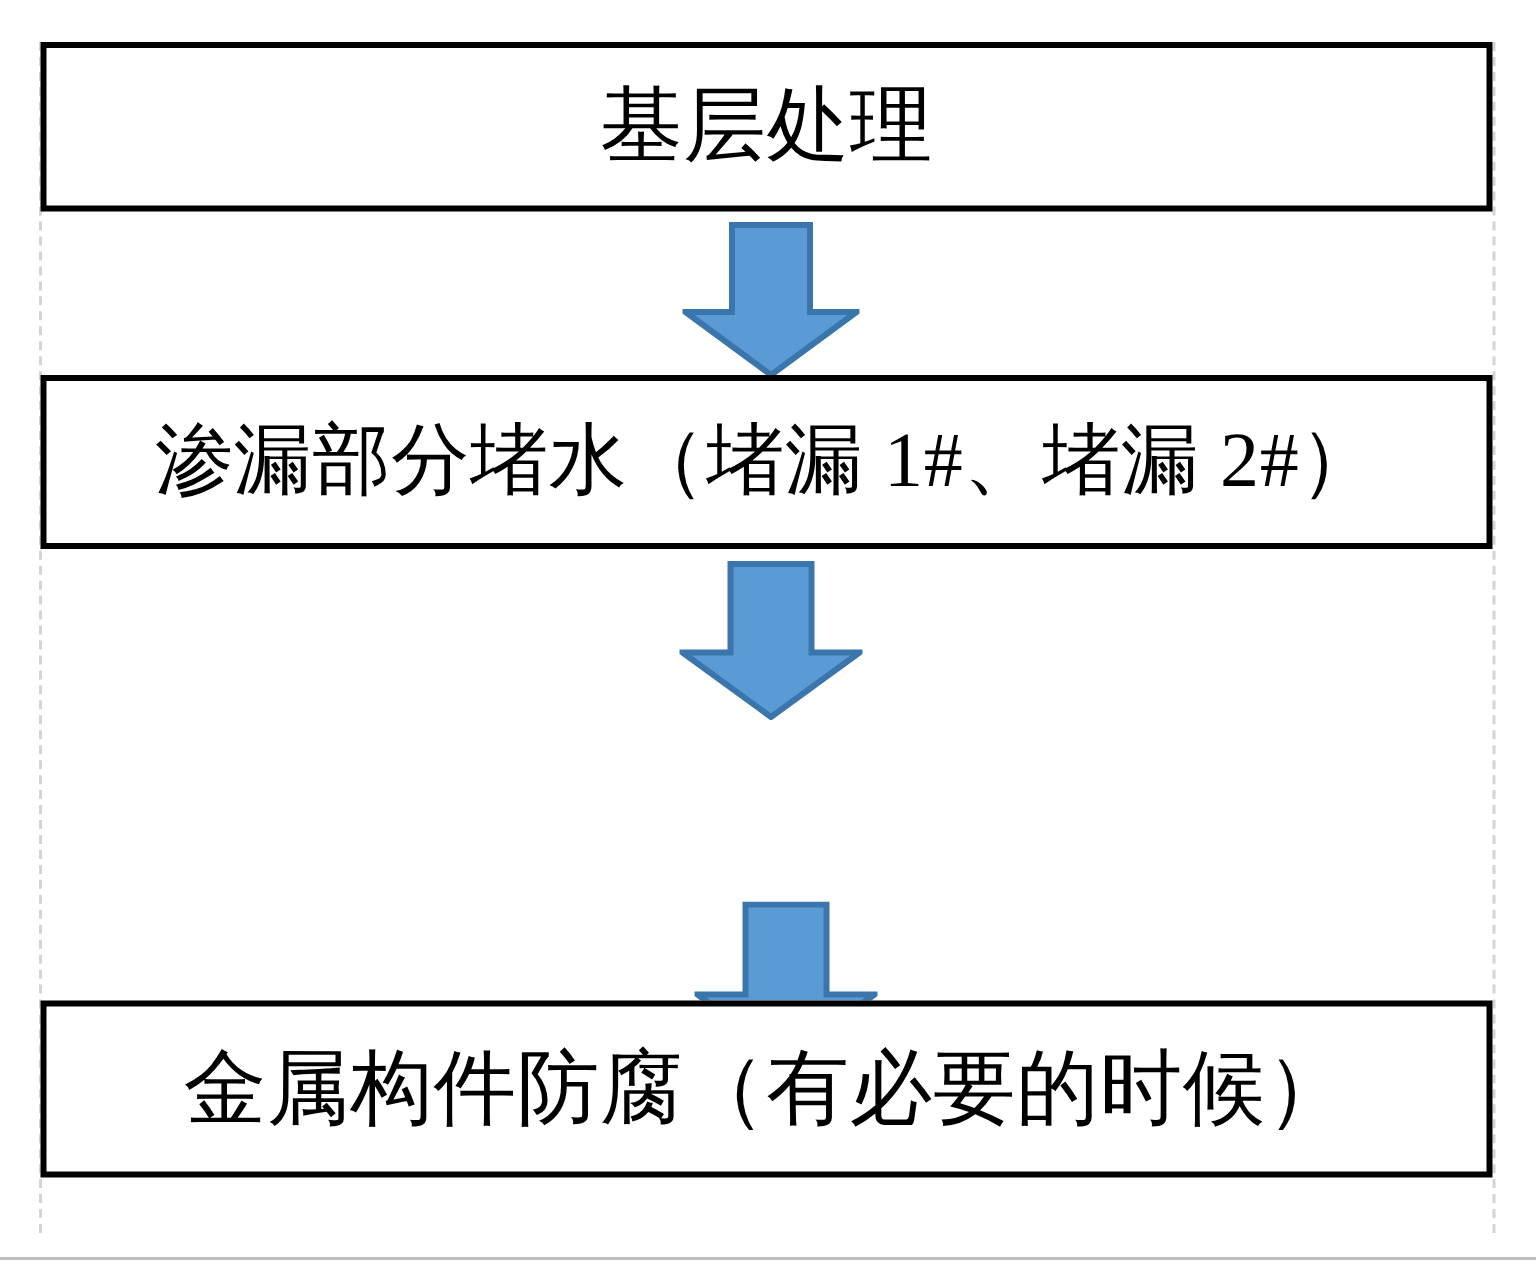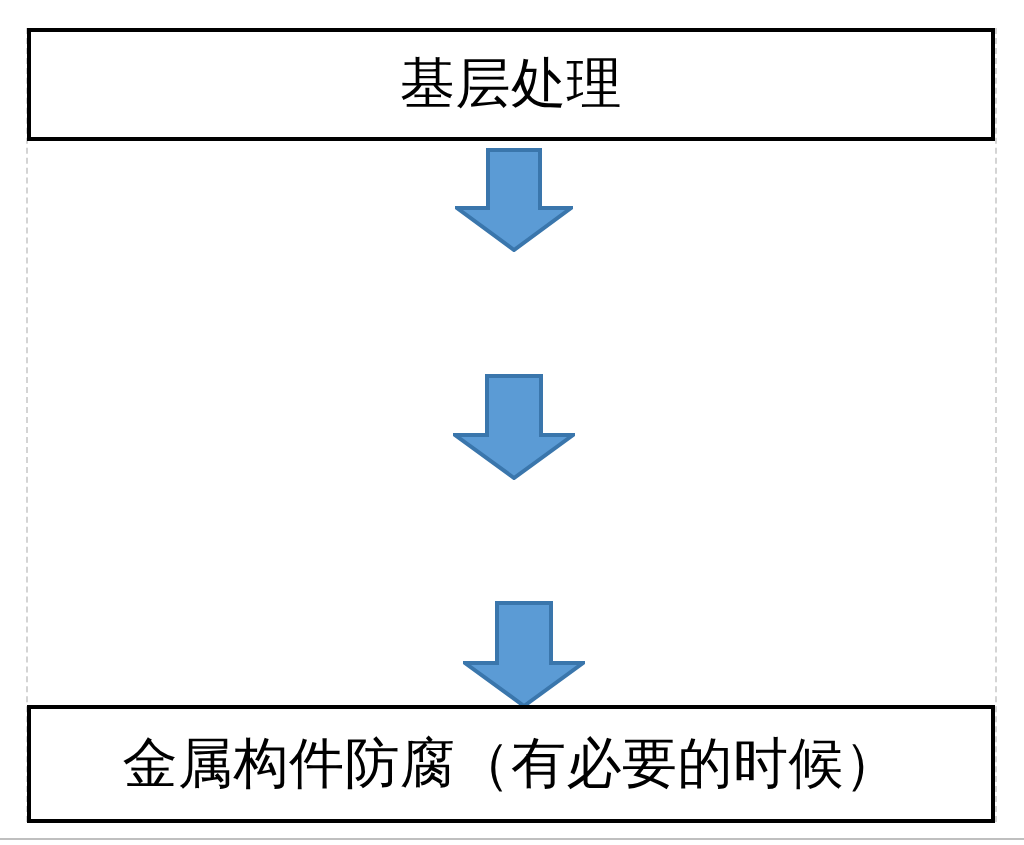--- a/index.html
+++ b/index.html
@@ -49,21 +49,21 @@
     display: block;
     color: #000000;
     line-height: 1.1;
     white-space: nowrap;
     letter-spacing: 0.5px;
   }
 
   #box-1 { top: 28px;  height: 113px; }
   #box-2 { top: 250px; height: 116px; }
   #box-3 { top: 477px; height: 116px; }
-  #box-4 { top: 705px; height: 118px; justify-content: center; }
+  #box-4 { top: 667px; height: 118px; justify-content: center; }
 
   #box-1 .label { font-size: 55px; }
   #box-2 .label { font-size: 52px; }
   #box-3 .label { font-size: 52px; }
   #box-4 .label { font-size: 55px; }
 
   
   .arrow {
     position: absolute;
     display: block;
@@ -91,20 +91,23 @@
   <div class="frame-guide right"></div>
 
   <div class="proc-box" id="box-1">
     <span class="label">基层处理</span>
   </div>
 
   <svg class="arrow" id="arrow-1" viewBox="0 0 118 104">
     <polygon points="33,2 85,2 85,60 116,60 59,102 2,60 33,60" fill="#5B9BD5" stroke="#3A76AC" stroke-width="4" stroke-linejoin="miter"></polygon>
   </svg>
 
+  <div class="proc-box" id="box-2">
+    <span class="label">渗漏部分堵水（堵漏 1#、堵漏 2#）</span>
+  </div>
 
   <svg class="arrow" id="arrow-2" viewBox="0 0 122 106">
     <polygon points="34,2 88,2 88,61 120,61 61,104 2,61 34,61" fill="#5B9BD5" stroke="#3A76AC" stroke-width="4" stroke-linejoin="miter"></polygon>
   </svg>
 
 
   <svg class="arrow" id="arrow-3" viewBox="0 0 122 107">
     <polygon points="34,2 88,2 88,62 120,62 61,105 2,62 34,62" fill="#5B9BD5" stroke="#3A76AC" stroke-width="4" stroke-linejoin="miter"></polygon>
   </svg>
 

